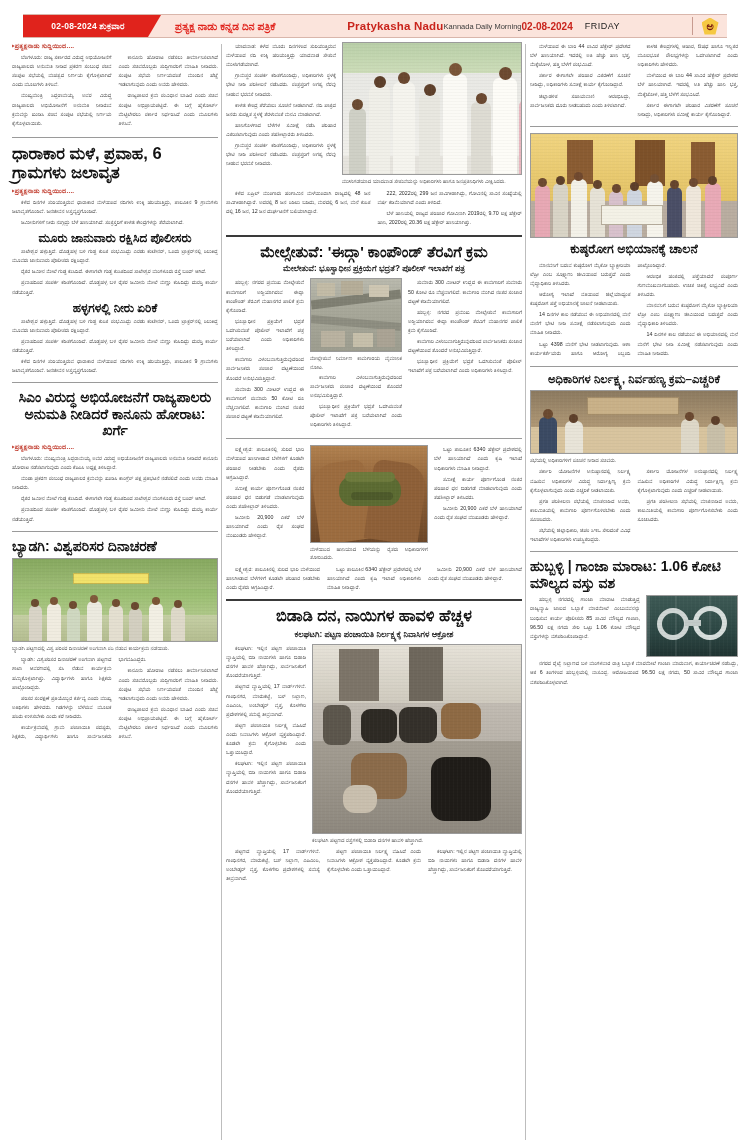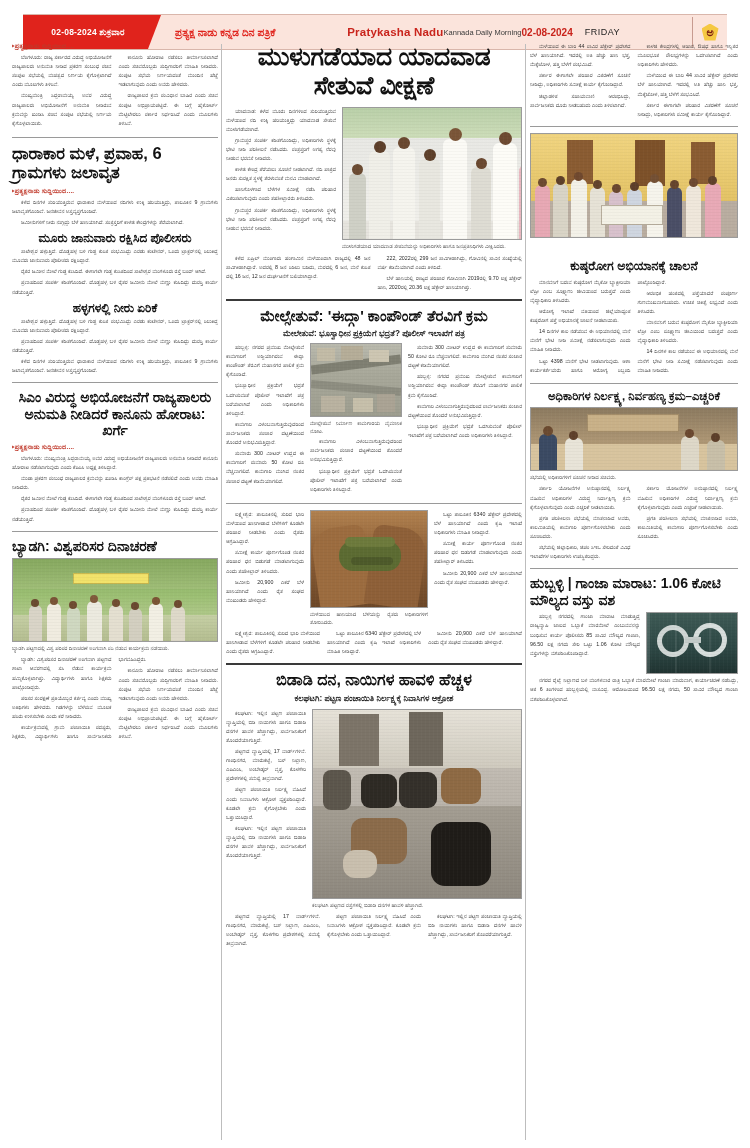--- a/index.html
+++ b/index.html
@@ -7,21 +7,21 @@
   body {
     width:750px; height:1148px;
     background:#ffffff;
     font-family:"Liberation Sans", sans-serif;
     overflow:hidden;
   }
   .page { position:relative; width:750px; height:1148px; background:#fff; padding:0; }
 
   
   .masthead {
-    position:absolute; left:23px; top:14px; width:704px; height:36px;
+    position:absolute; left:23px; top:14px; width:704px; height:24px;
     background:#fbe4dc;
     border-top:1px solid #d9b6ab; border-bottom:1px solid #d9b6ab;
     display:flex; align-items:stretch;
   }
   .mh-date-flag {
     background:#e0231c; color:#fff;
     display:flex; align-items:center; justify-content:center;
     padding:0 9px 0 12px; font-size:8.5px; font-weight:bold;
     letter-spacing:.2px; white-space:nowrap;
     clip-path: polygon(0 0, 100% 0, calc(100% - 13px) 100%, 0 100%);
@@ -217,21 +217,20 @@
         <p>ಪರಿಸರ ಸಂರಕ್ಷಣೆ ಪ್ರತಿಯೊಬ್ಬರ ಕರ್ತವ್ಯ ಎಂದು ಮುಖ್ಯ ಅತಿಥಿಗಳು ಹೇಳಿದರು. ಗಿಡಗಳನ್ನು ಬೆಳೆಸುವ ಮೂಲಕ ಹಸಿರು ಉಳಿಸಬೇಕು ಎಂದು ಕರೆ ನೀಡಿದರು.</p>
         <p>ಕಾರ್ಯಕ್ರಮದಲ್ಲಿ ಗ್ರಾಮ ಪಂಚಾಯಿತಿ ಸದಸ್ಯರು, ಶಿಕ್ಷಕರು, ವಿದ್ಯಾರ್ಥಿಗಳು ಹಾಗೂ ಸಾರ್ವಜನಿಕರು ಭಾಗವಹಿಸಿದ್ದರು.</p>
         <p>ಕಾನೂನು ಹೋರಾಟ ನಡೆಸಲು ತೀರ್ಮಾನಿಸಲಾಗಿದೆ ಎಂದು ಸಚಿವರೊಬ್ಬರು ಸುದ್ದಿಗಾರರಿಗೆ ಮಾಹಿತಿ ನೀಡಿದರು. ಸಂಪುಟ ಸಭೆಯ ನಿರ್ಣಯದಂತೆ ಮುಂದಿನ ಹೆಜ್ಜೆ ಇಡಲಾಗುವುದು ಎಂದು ಅವರು ಹೇಳಿದರು.</p>
         <p>ರಾಜ್ಯಪಾಲರ ಕ್ರಮ ಸಂವಿಧಾನ ಬಾಹಿರ ಎಂದು ಸಚಿವ ಸಂಪುಟ ಅಭಿಪ್ರಾಯಪಟ್ಟಿದೆ. ಈ ಬಗ್ಗೆ ಹೈಕೋರ್ಟ್ ಮೆಟ್ಟಿಲೇರಲು ಸರ್ಕಾರ ನಿರ್ಧರಿಸಿದೆ ಎಂದು ಮೂಲಗಳು ತಿಳಿಸಿವೆ.</p>
       </div>
     </div>
   </div>
 
   <div class="col col-mid">
 
-    <h1 class="hl-main">ಮುಳುಗಡೆಯಾದ ಯಾದವಾಡ ಸೇತುವೆ ವೀಕ್ಷಣೆ</h1>
 
     <div style="display:flex; gap:6px;">
       <div class="body-text" style="width:110px;">
         <p>ಯಾದವಾಡ: ಕಳೆದ ಮೂರು ದಿನಗಳಿಂದ ಸುರಿಯುತ್ತಿರುವ ಮಳೆಯಿಂದ ನದಿ ಉಕ್ಕಿ ಹರಿಯುತ್ತಿದ್ದು ಯಾದವಾಡ ಸೇತುವೆ ಮುಳುಗಡೆಯಾಗಿದೆ.</p>
         <p>ಗ್ರಾಮಸ್ಥರ ಸಂಪರ್ಕ ಕಡಿತಗೊಂಡಿದ್ದು, ಅಧಿಕಾರಿಗಳು ಸ್ಥಳಕ್ಕೆ ಭೇಟಿ ನೀಡಿ ಪರಿಶೀಲನೆ ನಡೆಸಿದರು. ಸಂತ್ರಸ್ತರಿಗೆ ಅಗತ್ಯ ನೆರವು ನೀಡುವ ಭರವಸೆ ನೀಡಿದರು.</p>
         <p>ಕಾಳಜಿ ಕೇಂದ್ರ ತೆರೆಯಲು ಸೂಚನೆ ನೀಡಲಾಗಿದೆ. ನದಿ ಪಾತ್ರದ ಜನರು ಸುರಕ್ಷಿತ ಸ್ಥಳಕ್ಕೆ ತೆರಳುವಂತೆ ಮನವಿ ಮಾಡಲಾಗಿದೆ.</p>
         <p>ಹಾನಿಗೊಳಗಾದ ಬೆಳೆಗಳ ಸಮೀಕ್ಷೆ ನಡೆಸಿ ಪರಿಹಾರ ವಿತರಿಸಲಾಗುವುದು ಎಂದು ತಹಶೀಲ್ದಾರರು ತಿಳಿಸಿದರು.</p>
         <p>ಗ್ರಾಮಸ್ಥರ ಸಂಪರ್ಕ ಕಡಿತಗೊಂಡಿದ್ದು, ಅಧಿಕಾರಿಗಳು ಸ್ಥಳಕ್ಕೆ ಭೇಟಿ ನೀಡಿ ಪರಿಶೀಲನೆ ನಡೆಸಿದರು. ಸಂತ್ರಸ್ತರಿಗೆ ಅಗತ್ಯ ನೆರವು ನೀಡುವ ಭರವಸೆ ನೀಡಿದರು.</p>
       </div>
       <div style="flex:1;">
@@ -413,21 +412,21 @@
         <div class="head" style="left:119px; bottom:54px; width:9px; height:9px; background:#745034;"></div>
         <div class="fig" style="left:136px; width:15px; height:50px; background:#4a4e66;"></div>
         <div class="head" style="left:139px; bottom:48px; width:9px; height:9px; background:#66452d;"></div>
         <div class="fig" style="left:155px; width:15px; height:52px; background:#efe7db;"></div>
         <div class="head" style="left:158px; bottom:50px; width:9px; height:9px; background:#6e4a31;"></div>
         <div class="fig" style="left:174px; width:16px; height:54px; background:#e8a9b6;"></div>
         <div class="head" style="left:177px; bottom:52px; width:9px; height:9px; background:#5f412b;"></div>
         <div style="position:absolute; left:70px; bottom:12px; width:62px; height:20px; background:#f3f1e6; border:1px solid #b7ae9d;"></div>
         <div class="noise"></div>
       </div>
-      <h2 class="hl xs center" style="margin-top:21px;">ಕುಷ್ಠರೋಗ ಅಭಿಯಾನಕ್ಕೆ ಚಾಲನೆ</h2>
+      <h2 class="hl xs center" style="margin-top:4px;">ಕುಷ್ಠರೋಗ ಅಭಿಯಾನಕ್ಕೆ ಚಾಲನೆ</h2>
       <div class="body-text cols2">
         <p>ಮಾನವನಿಗೆ ಬರುವ ಕುಷ್ಠರೋಗ ಮೈಕೋ ಬ್ಯಾಕ್ಟೀರಿಯಾ ಲೆಪ್ರೀ ಎಂಬ ಸೂಕ್ಷ್ಮಾಣು ಜೀವಿಯಿಂದ ಬರುತ್ತದೆ ಎಂದು ವೈದ್ಯಾಧಿಕಾರಿ ತಿಳಿಸಿದರು.</p>
         <p>ಆರೋಗ್ಯ ಇಲಾಖೆ ವತಿಯಿಂದ ಜಿಲ್ಲೆಯಾದ್ಯಂತ ಕುಷ್ಠರೋಗ ಪತ್ತೆ ಅಭಿಯಾನಕ್ಕೆ ಚಾಲನೆ ನೀಡಲಾಯಿತು.</p>
         <p>14 ದಿನಗಳ ಕಾಲ ನಡೆಯುವ ಈ ಅಭಿಯಾನದಲ್ಲಿ ಮನೆ ಮನೆಗೆ ಭೇಟಿ ನೀಡಿ ಸಮೀಕ್ಷೆ ನಡೆಸಲಾಗುವುದು ಎಂದು ಮಾಹಿತಿ ನೀಡಿದರು.</p>
         <p>ಒಟ್ಟು 4398 ಮನೆಗೆ ಭೇಟಿ ನೀಡಲಾಗುವುದು. ಆಶಾ ಕಾರ್ಯಕರ್ತೆಯರು ಹಾಗೂ ಆರೋಗ್ಯ ಸಿಬ್ಬಂದಿ ಪಾಲ್ಗೊಂಡಿದ್ದಾರೆ.</p>
         <p>ಆರಂಭಿಕ ಹಂತದಲ್ಲಿ ಪತ್ತೆಯಾದರೆ ಸಂಪೂರ್ಣ ಗುಣಮುಖವಾಗಬಹುದು. ಉಚಿತ ಚಿಕಿತ್ಸೆ ಲಭ್ಯವಿದೆ ಎಂದು ತಿಳಿಸಿದರು.</p>
         <p></p>
         <p>ಮಾನವನಿಗೆ ಬರುವ ಕುಷ್ಠರೋಗ ಮೈಕೋ ಬ್ಯಾಕ್ಟೀರಿಯಾ ಲೆಪ್ರೀ ಎಂಬ ಸೂಕ್ಷ್ಮಾಣು ಜೀವಿಯಿಂದ ಬರುತ್ತದೆ ಎಂದು ವೈದ್ಯಾಧಿಕಾರಿ ತಿಳಿಸಿದರು.</p>
         <p>14 ದಿನಗಳ ಕಾಲ ನಡೆಯುವ ಈ ಅಭಿಯಾನದಲ್ಲಿ ಮನೆ ಮನೆಗೆ ಭೇಟಿ ನೀಡಿ ಸಮೀಕ್ಷೆ ನಡೆಸಲಾಗುವುದು ಎಂದು ಮಾಹಿತಿ ನೀಡಿದರು.</p>
       </div>

